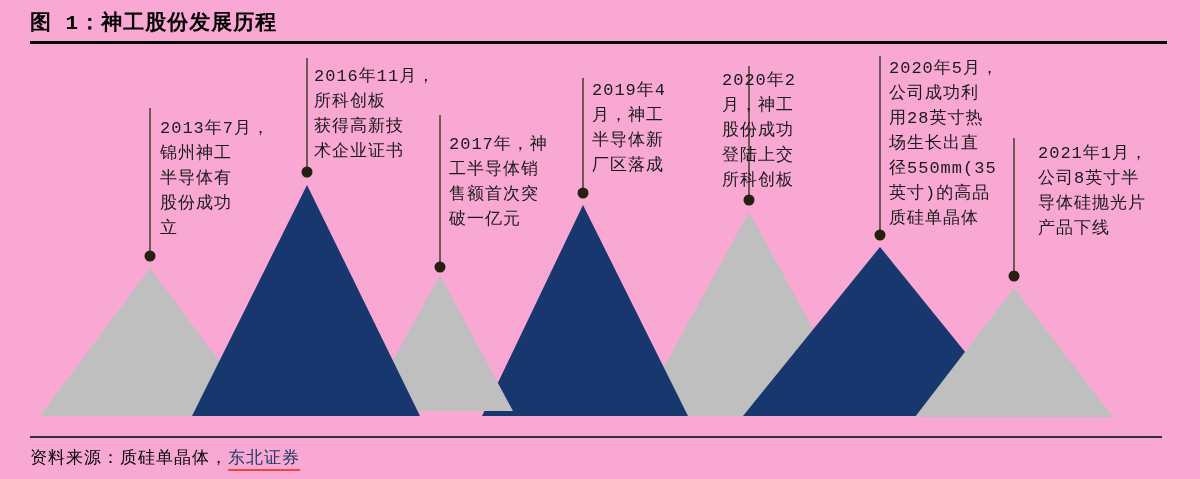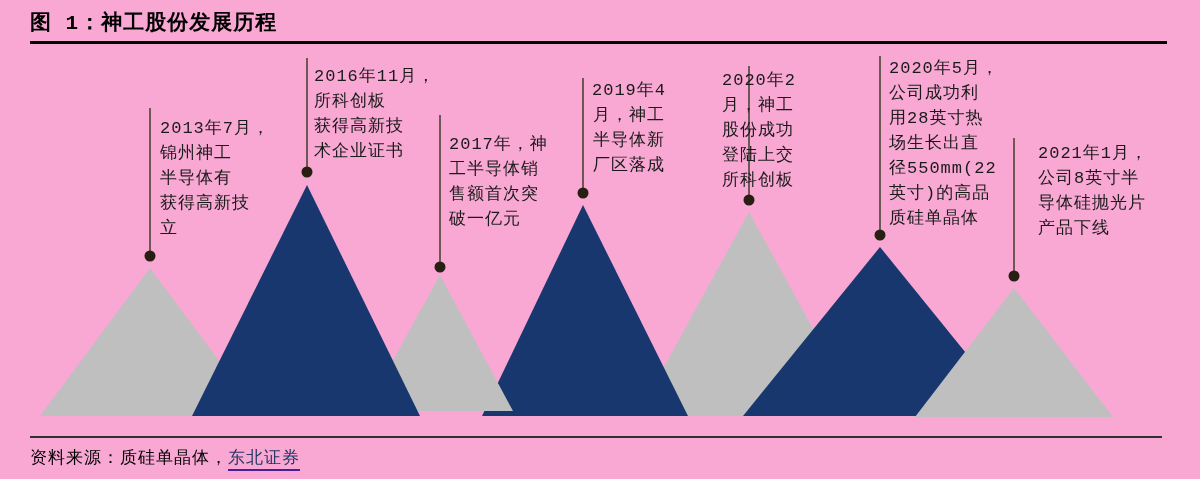--- a/index.html
+++ b/index.html
@@ -52,21 +52,21 @@
   .source-line {
     position: absolute;
     left: 30px;
     top: 446px;
     font-size: 17px;
     color: #000000;
     letter-spacing: 1px;
   }
   .source-link {
     color: #1f3864;
-    border-bottom: 2px solid #4c1d95;
+    border-bottom: 2px solid #ef4444;
     padding-bottom: 1px;
     cursor: pointer;
   }
 </style>
 </head>
 <body>
 
 <div id="figure">
   <div class="fig-title">图 1：神工股份发展历程</div>
   <div class="title-rule"></div>
@@ -92,44 +92,44 @@
       <line x1="880" y1="56" x2="880" y2="235" stroke="#4a4435" stroke-width="1.6"></line>
       <circle cx="880" cy="235" r="5.5" fill="#261f12"></circle>
       <line x1="1014" y1="138" x2="1014" y2="276" stroke="#4a4435" stroke-width="1.6"></line>
       <circle cx="1014" cy="276" r="5.5" fill="#261f12"></circle>
     </svg>
 
   <div id="annotations">
       <div class="annotation" style="left: 160px; top: 116px;">2013年7月，
 锦州神工
 半导体有
-获得高新技
+股份成功
 立</div>
       <div class="annotation" style="left: 314px; top: 64px;">2016年11月，
 所科创板
 获得高新技
 术企业证书</div>
       <div class="annotation" style="left: 449px; top: 132px;">2017年，神
 工半导体销
 售额首次突
 破一亿元</div>
-      <div class="annotation" style="left: 592px; top: 78px; text-align: center;">2019年4
+      <div class="annotation" style="left: 592px; top: 78px;">2019年4
 月，神工
 半导体新
 厂区落成</div>
       <div class="annotation" style="left: 722px; top: 68px;">2020年2
 月，神工
 股份成功
 登陆上交
 所科创板</div>
       <div class="annotation" style="left: 889px; top: 56px;">2020年5月，
 公司成功利
 用28英寸热
 场生长出直
-径550mm(22
+径550mm(35
 英寸)的高品
 质硅单晶体</div>
       <div class="annotation" style="left: 1038px; top: 141px;">2021年1月，
 公司8英寸半
 导体硅抛光片
 产品下线</div>
     </div>
 
   <div class="bottom-rule"></div>
   <div class="source-line"><span>资料来源：质硅单晶体，</span><span class="source-link">东北证券</span></div>

